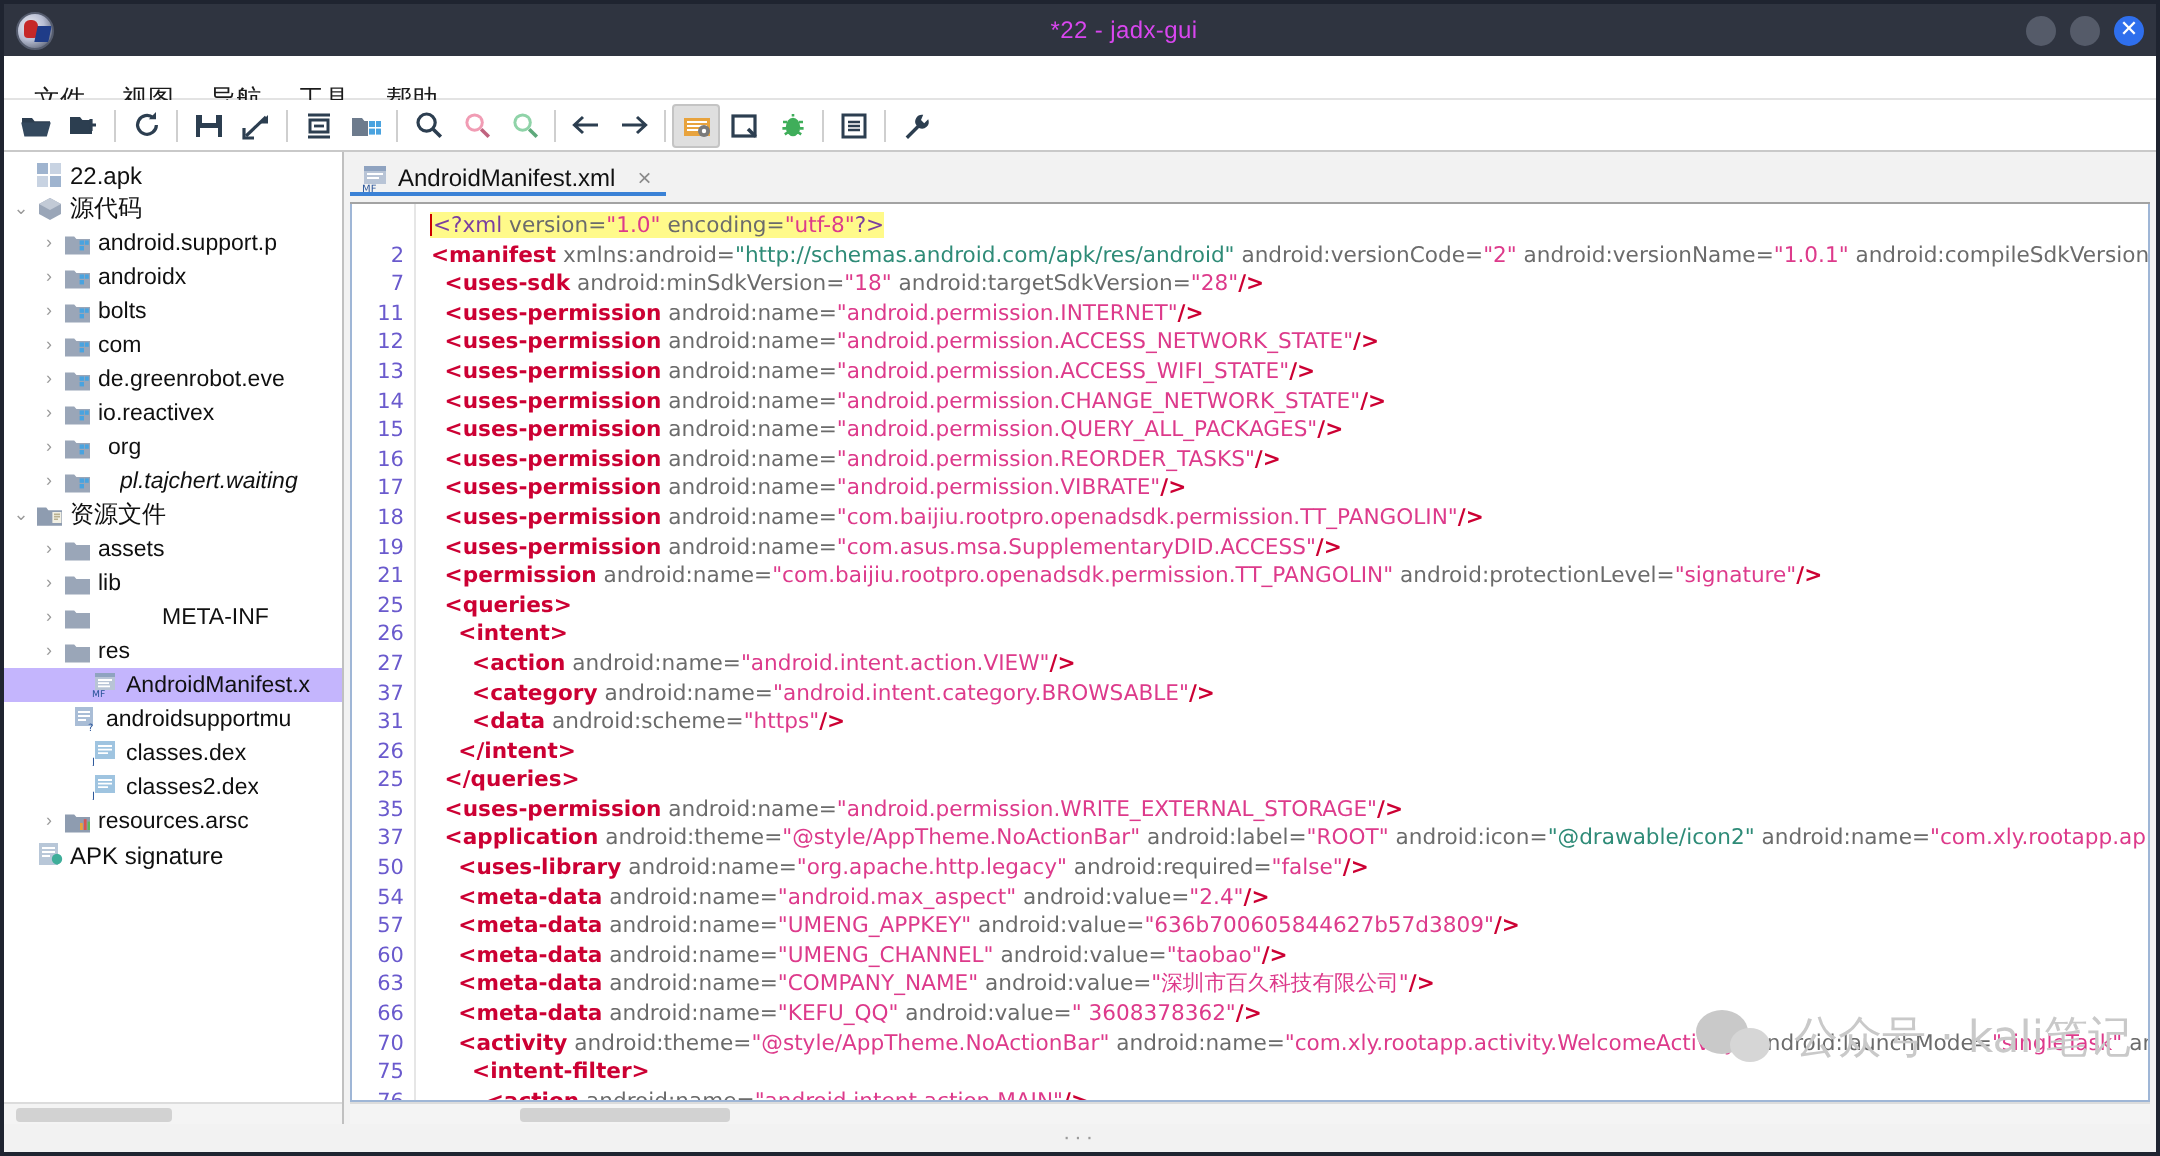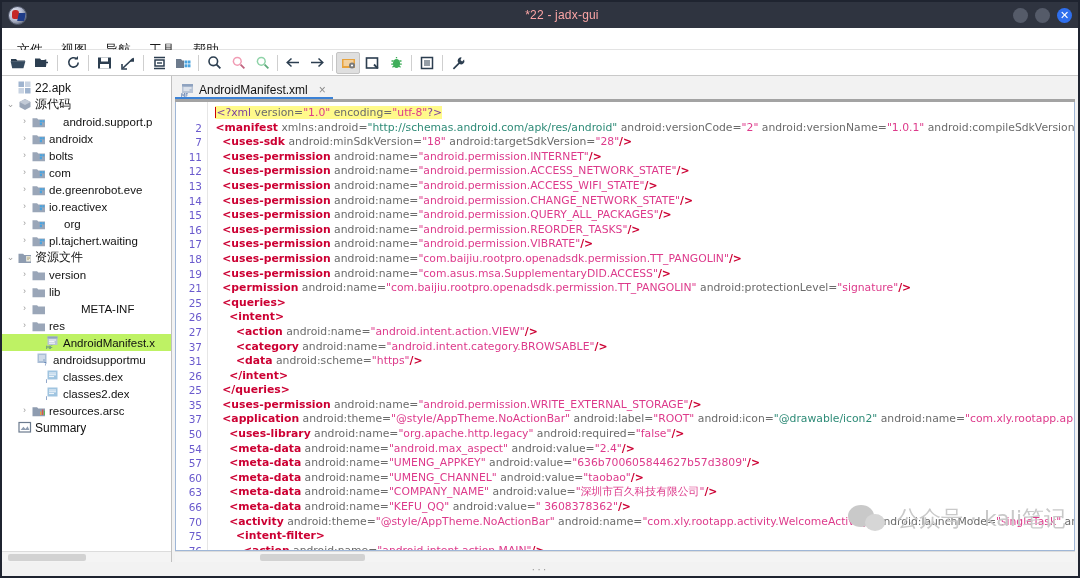--- a/index.html
+++ b/index.html
@@ -39,21 +39,21 @@
     background: #c62828;
   }
   .tb-appicon::after {
     content: ""; position: absolute; left: 9px; top: 6px;
     width: 7px; height: 8px;
     background: #1f3c88;
     transform: skewX(-12deg);
   }
   .tb-title {
     position: absolute; left: 0; right: 0; text-align: center;
-    color: #fca5a5; font-size: 12px; letter-spacing: .2px;
+    color: #d946ef; font-size: 12px; letter-spacing: .2px;
     pointer-events: none;
     padding-left: 44px;
   }
   .tb-controls {
     margin-left: auto; display: flex; align-items: center; gap: 7px;
     z-index: 2;
   }
   .tb-btn {
     width: 15px; height: 15px; border-radius: 50%;
     background: #555b69;
@@ -112,21 +112,21 @@
   }
   .treescroll {
     flex: 1 1 auto; overflow: hidden; padding-top: 3px;
   }
   .trow {
     height: 17px; display: flex; align-items: center;
     font-size: 11.5px; color: #101010;
     white-space: nowrap;
     padding-right: 2px;
   }
-  .trow.sel { background: #bef264; }
+  .trow.sel { background: #c4b5fd; }
   .twist {
     width: 13px; flex: 0 0 13px; text-align: center;
     color: #9a9a9a; font-size: 9px; line-height: 1;
   }
   .tico { width: 15px; flex: 0 0 15px; display: flex; align-items: center; justify-content: center; }
   .tlabel { overflow: hidden; text-overflow: clip; }
   .hscroll-tree {
     height: 11px; flex: 0 0 11px; background: #f4f4f4;
     border-top: 1px solid #dcdcdc; position: relative;
   }
@@ -136,23 +136,23 @@
   }
 
   
   .editorpane {
     flex: 1 1 auto; display: flex; flex-direction: column;
     min-width: 0; background: #f2f2f2;
     padding: 3px 3px 0 3px;
   }
   .tabstrip {
     height: 23px; flex: 0 0 23px;
-    display: flex; align-items: flex-end;
+    display: flex; align-items: center;
     background: #f2f2f2;
-    border-bottom: 3px solid #a3a3a3;
+    border-bottom: 1px solid #a3a3a3;
   }
   .tab {
     display: flex; align-items: center; gap: 5px;
     padding: 0 7px 0 6px;
     font-size: 12px; color: #111;
     background: #f2f2f2;
     border-bottom: 2px solid #3b82d6;
     position: relative;
   }
   .tab .xclose { color: #8a8a8a; font-size: 12px; margin-left: 6px; }
@@ -399,21 +399,21 @@
           <div class="trow" style="padding-left: 16px;">
             <span class="twist">›</span>
             <span class="tico">
               <svg width="14" height="12" viewBox="0 0 14 12">
                 <path d="M0.5 2.2h4.6l1.1 1.3H13v7.8H0.5z" fill="#9aa6b8"></path>
                 <rect x="7.8" y="4.2" width="2.2" height="2.2" fill="#4aa3df"></rect>
                 <rect x="10.4" y="4.2" width="2" height="2.2" fill="#4aa3df"></rect>
                 <rect x="7.8" y="7" width="2.2" height="2.2" fill="#4aa3df"></rect>
               </svg>
             </span>
-            <span class="tlabel" style="margin-left: 17px;">android.support.p</span>
+            <span class="tlabel" style="margin-left: 3px;">android.support.p</span>
           </div>
           <div class="trow" style="padding-left: 16px;">
             <span class="twist">›</span>
             <span class="tico">
               <svg width="14" height="12" viewBox="0 0 14 12">
                 <path d="M0.5 2.2h4.6l1.1 1.3H13v7.8H0.5z" fill="#9aa6b8"></path>
                 <rect x="7.8" y="4.2" width="2.2" height="2.2" fill="#4aa3df"></rect>
                 <rect x="10.4" y="4.2" width="2" height="2.2" fill="#4aa3df"></rect>
                 <rect x="7.8" y="7" width="2.2" height="2.2" fill="#4aa3df"></rect>
               </svg>
@@ -471,53 +471,53 @@
           <div class="trow" style="padding-left: 16px;">
             <span class="twist">›</span>
             <span class="tico">
               <svg width="14" height="12" viewBox="0 0 14 12">
                 <path d="M0.5 2.2h4.6l1.1 1.3H13v7.8H0.5z" fill="#9aa6b8"></path>
                 <rect x="7.8" y="4.2" width="2.2" height="2.2" fill="#4aa3df"></rect>
                 <rect x="10.4" y="4.2" width="2" height="2.2" fill="#4aa3df"></rect>
                 <rect x="7.8" y="7" width="2.2" height="2.2" fill="#4aa3df"></rect>
               </svg>
             </span>
-            <span class="tlabel" style="margin-left: 18px;">org</span>
+            <span class="tlabel" style="margin-left: 8px;">org</span>
           </div>
           <div class="trow" style="padding-left: 16px;">
             <span class="twist">›</span>
             <span class="tico">
               <svg width="14" height="12" viewBox="0 0 14 12">
                 <path d="M0.5 2.2h4.6l1.1 1.3H13v7.8H0.5z" fill="#9aa6b8"></path>
                 <rect x="7.8" y="4.2" width="2.2" height="2.2" fill="#4aa3df"></rect>
                 <rect x="10.4" y="4.2" width="2" height="2.2" fill="#4aa3df"></rect>
                 <rect x="7.8" y="7" width="2.2" height="2.2" fill="#4aa3df"></rect>
               </svg>
             </span>
-            <span class="tlabel" style="margin-left: 3px;">pl.tajchert.waiting</span>
+            <span class="tlabel" style="margin-left: 14px; font-style: italic;">pl.tajchert.waiting</span>
           </div>
           <div class="trow" style="padding-left: 2px;">
             <span class="twist">⌄</span>
             <span class="tico">
               <svg width="14" height="12" viewBox="0 0 14 12">
                 <path d="M0.5 1.8h4.6l1.1 1.3H13v7.8H0.5z" fill="#8e9cb0"></path>
                 <rect x="8.2" y="4" width="4.5" height="5.5" fill="#f2f0e4"></rect>
                 <path d="M9 5.2h3M9 6.4h3M9 7.6h2" stroke="#b8b090" stroke-width="0.8"></path>
               </svg>
             </span>
             <span class="tlabel" style="margin-left: 3px; font-size: 12px;">资源文件</span>
           </div>
           <div class="trow" style="padding-left: 16px;">
             <span class="twist">›</span>
             <span class="tico">
               <svg width="14" height="12" viewBox="0 0 14 12">
                 <path d="M0.5 2.2h4.6l1.1 1.3H13v7.8H0.5z" fill="#9aa6b8"></path>
               </svg>
             </span>
-            <span class="tlabel" style="margin-left: 3px;">version</span>
+            <span class="tlabel" style="margin-left: 3px;">assets</span>
           </div>
           <div class="trow" style="padding-left: 16px;">
             <span class="twist">›</span>
             <span class="tico">
               <svg width="14" height="12" viewBox="0 0 14 12">
                 <path d="M0.5 2.2h4.6l1.1 1.3H13v7.8H0.5z" fill="#9aa6b8"></path>
               </svg>
             </span>
             <span class="tlabel" style="margin-left: 3px;">lib</span>
           </div>
@@ -593,25 +593,27 @@
                 <rect x="9.9" y="4.6" width="1.4" height="5.4" fill="#d9534f"></rect>
                 <rect x="11.8" y="5.8" width="1.2" height="4.2" fill="#5cb85c"></rect>
               </svg>
             </span>
             <span class="tlabel" style="margin-left: 3px;">resources.arsc</span>
           </div>
           <div class="trow" style="padding-left: 2px;">
             <span class="twist"></span>
             <span class="tico">
               <svg width="14" height="13" viewBox="0 0 14 13">
-                <rect x="1" y="1.5" width="11.5" height="9.5" fill="none" stroke="#6b7a8e" stroke-width="1.2"></rect>
-                <path d="M2.6 9l2.8-3.2 2.1 2.2 2.1-2.8 1.8 3.8z" fill="#8e9cb0"></path>
-              </svg>
-            </span>
-            <span class="tlabel" style="margin-left: 3px; font-size: 12px;">Summary</span>
+                <rect x="1.5" y="0.5" width="9.5" height="11" fill="#b8c7d8"></rect>
+                <path d="M3 3h6.5M3 5h6.5M3 7h4" stroke="#fff" stroke-width="0.9"></path>
+                <circle cx="10.5" cy="8.5" r="2.6" fill="#3fae9a"></circle>
+                <path d="M10.5 8.8v2.4" stroke="#3fae9a" stroke-width="1.2"></path>
+              </svg>
+            </span>
+            <span class="tlabel" style="margin-left: 3px; font-size: 12px;">APK signature</span>
           </div>
         </div>
       <div class="hscroll-tree">
         <div class="thumb"></div>
       </div>
     </div>
 
     <div class="editorpane">
       <div class="tabstrip">
         <div class="tab">

